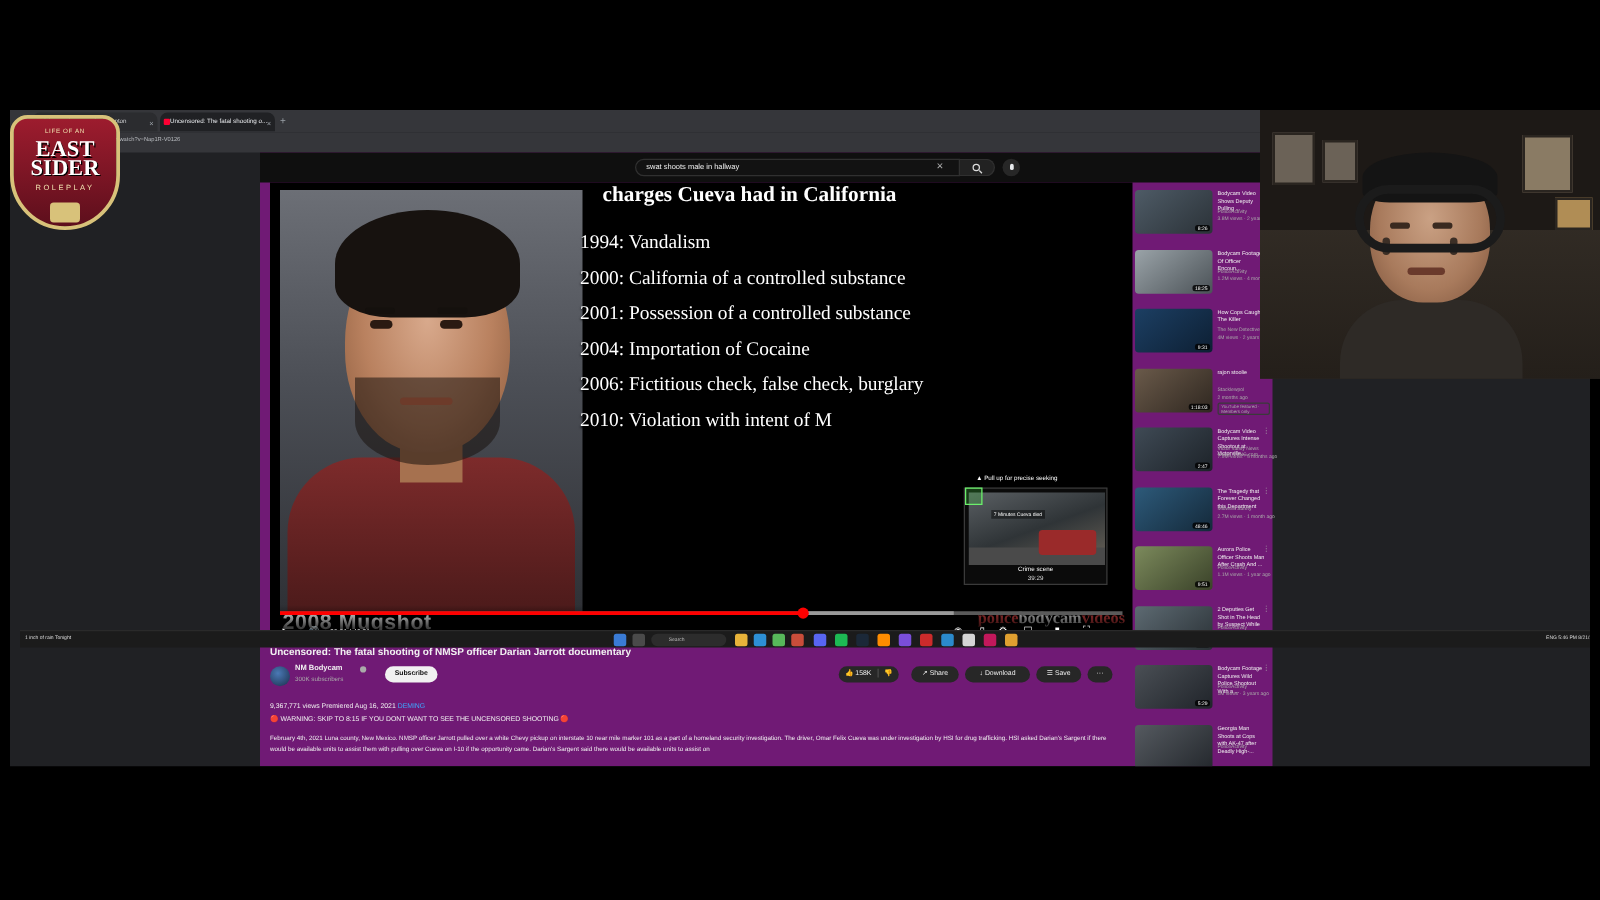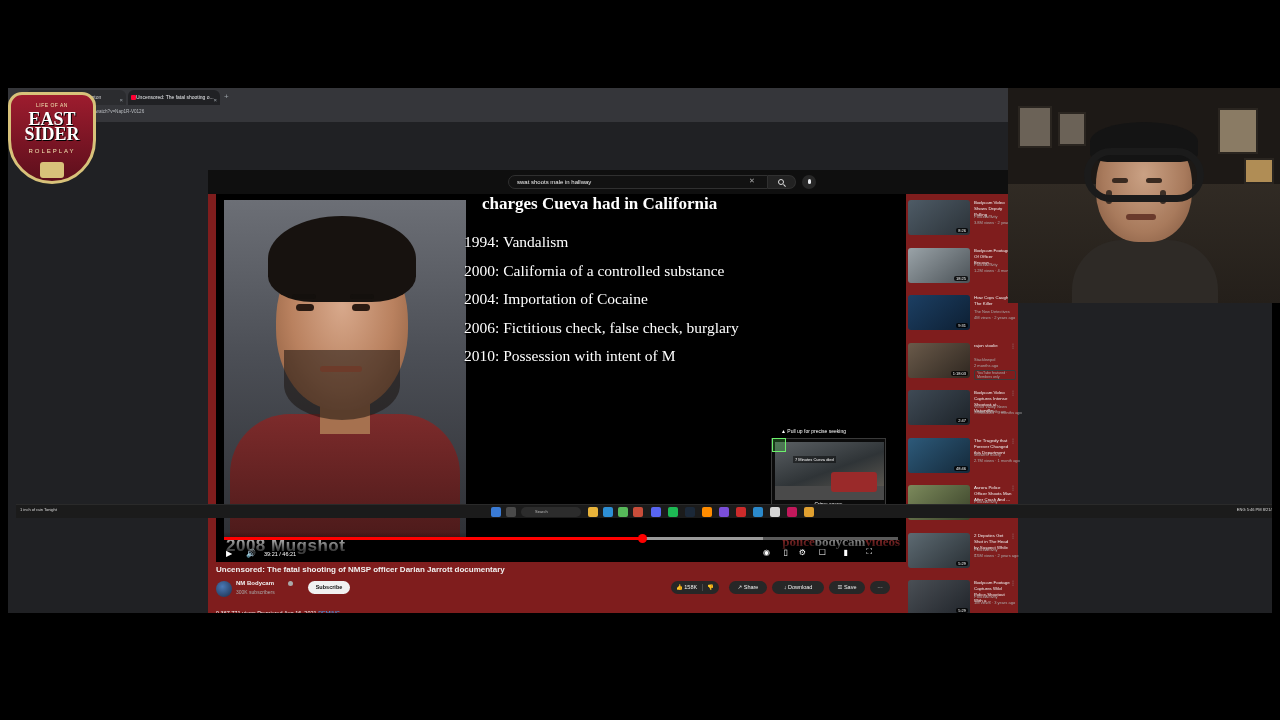--- a/index.html
+++ b/index.html
@@ -36,22 +36,21 @@
   }
   .urltext {
     position: absolute; left: 60px; top: 3px; font-size: 4.6px; color: #b9bcc0;
     white-space: nowrap;
   }
   .nav-ico { position: absolute; top: 4px; color: #9aa0a6; font-size: 6px; }
 
   
   .ytpage {
     position: absolute; left: 200px; top: 34px; width: 810px; height: 491px;
-    background: #7f1d1d;
-    margin-top: 48px;
+    background: #701a75;
   }
   .yt-top {
     position: absolute; left: 0; top: 0; width: 100%; height: 24px; background: #0f0f0f;
   }
   .searchbox {
     position: absolute; left: 300px; top: 5px; width: 260px; height: 14px;
     background: #121212; border: 1px solid #303030; border-radius: 8px 0 0 8px;
     color: #f1f1f1; font-size: 6px; line-height: 13px; padding-left: 8px;
     white-space: nowrap; overflow: hidden;
   }
@@ -340,23 +339,24 @@
             <div class="eyeR"></div>
           <div class="mouth"></div>
         </div>
         <div class="mug-label">2008 Mugshot</div>
 
         <div class="vid-heading">charges Cueva had in California</div>
 
         <div class="charges">
           <div class="charge">1994: Vandalism</div>
           <div class="charge">2000: California of a controlled substance</div>
+          <div class="charge">2001: Possession of a controlled substance</div>
           <div class="charge">2004: Importation of Cocaine</div>
           <div class="charge">2006: Fictitious check, false check, burglary</div>
-          <div class="charge">2010: Possession with intent of M</div>
+          <div class="charge">2010: Violation with intent of M</div>
         </div>
 
         <div class="watermark">
           <span class="wm-a">police</span><span class="wm-b">bodycam</span><span class="wm-a">videos</span>
         </div>
 
         <div class="pull-up">
           <span class="arw">▲</span>
           <span>Pull up for precise seeking</span>
         </div>

